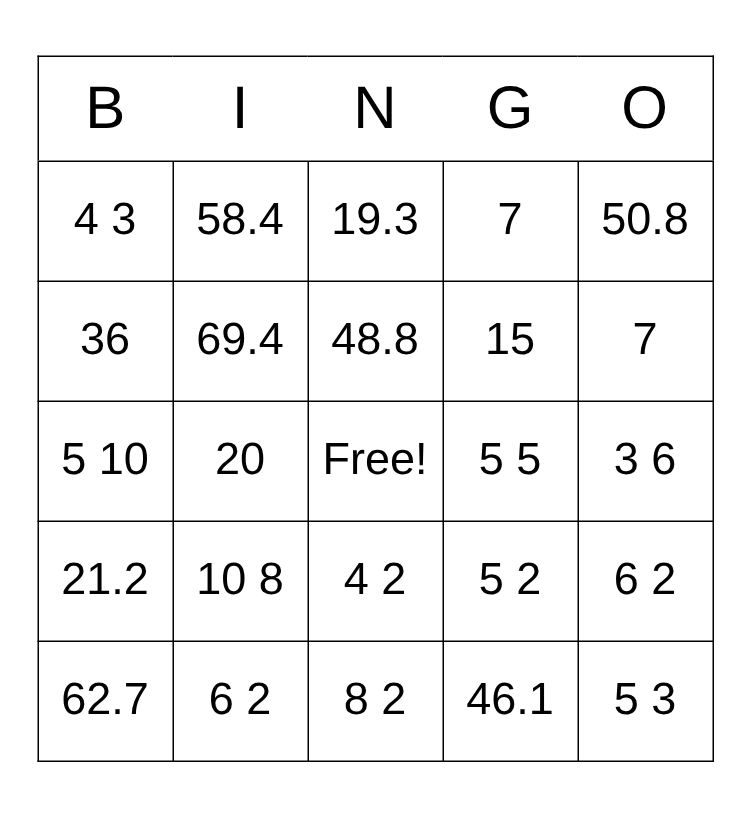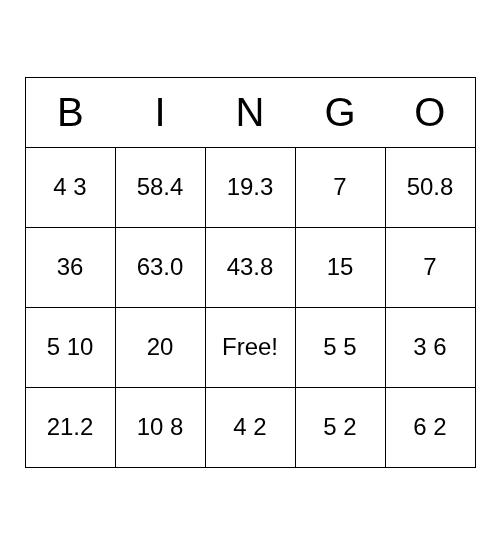--- a/index.html
+++ b/index.html
@@ -20,21 +20,21 @@
       border: 1px solid #000;
       border-collapse: collapse;
     }
     .bingo-card th,
     .bingo-card td {
       border: 1px solid #000;
       text-align: center;
       vertical-align: middle;
       width: 90px;
       height: 80px;
-      font-size: 24px;
+      font-size: 30px;
       font-weight: normal;
     }
     .bingo-card th {
       height: 70px;
       font-size: 40px;
       font-weight: normal;
       border-top: none;
       border-left: none;
       border-right: none;
     }
@@ -75,33 +75,40 @@
   <tbody>
     <tr>
       <td>4 3</td>
       <td>58.4</td>
       <td>19.3</td>
       <td>7</td>
       <td>50.8</td>
     </tr>
     <tr>
       <td>36</td>
-      <td>63.0</td>
-      <td>43.8</td>
+      <td>69.4</td>
+      <td>48.8</td>
       <td>15</td>
       <td>7</td>
     </tr>
     <tr>
       <td>5 10</td>
       <td>20</td>
       <td class="free-cell">Free!</td>
       <td>5 5</td>
       <td>3 6</td>
     </tr>
     <tr>
       <td>21.2</td>
       <td>10 8</td>
       <td>4 2</td>
       <td>5 2</td>
       <td>6 2</td>
     </tr>
+    <tr>
+      <td>62.7</td>
+      <td>6 2</td>
+      <td>8 2</td>
+      <td>46.1</td>
+      <td>5 3</td>
+    </tr>
   </tbody>
 </table>
 
 </body></html>

